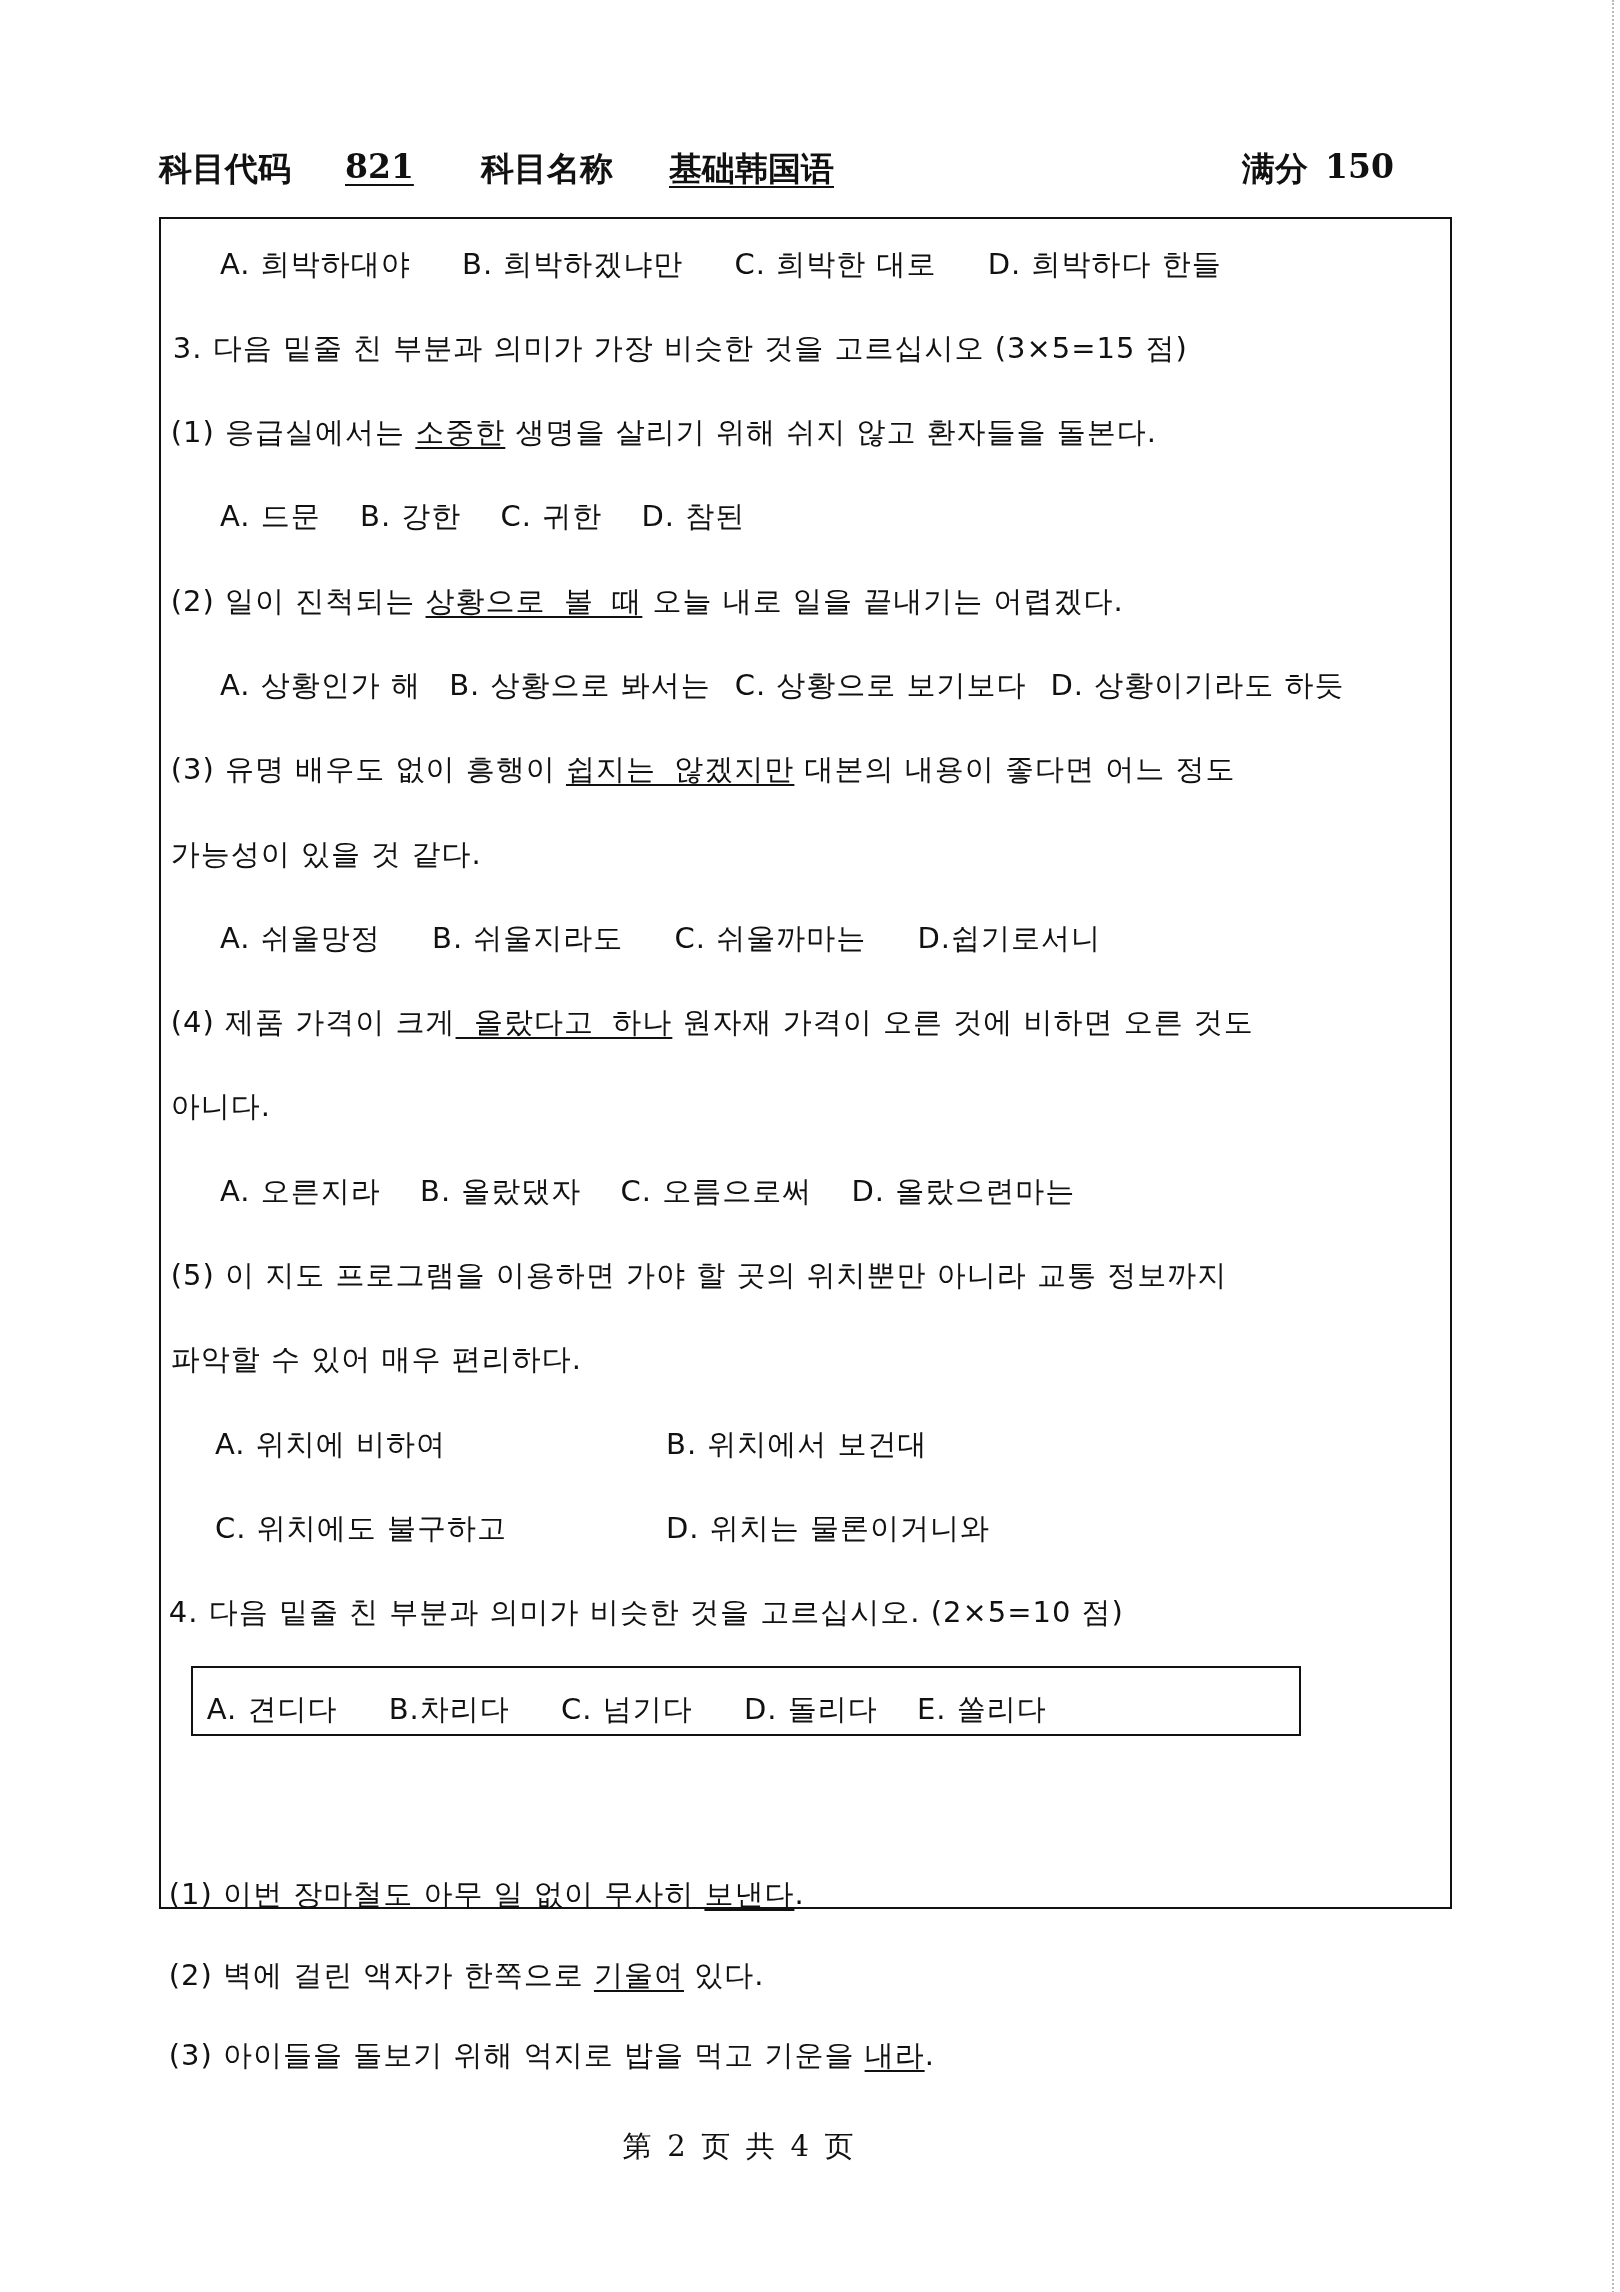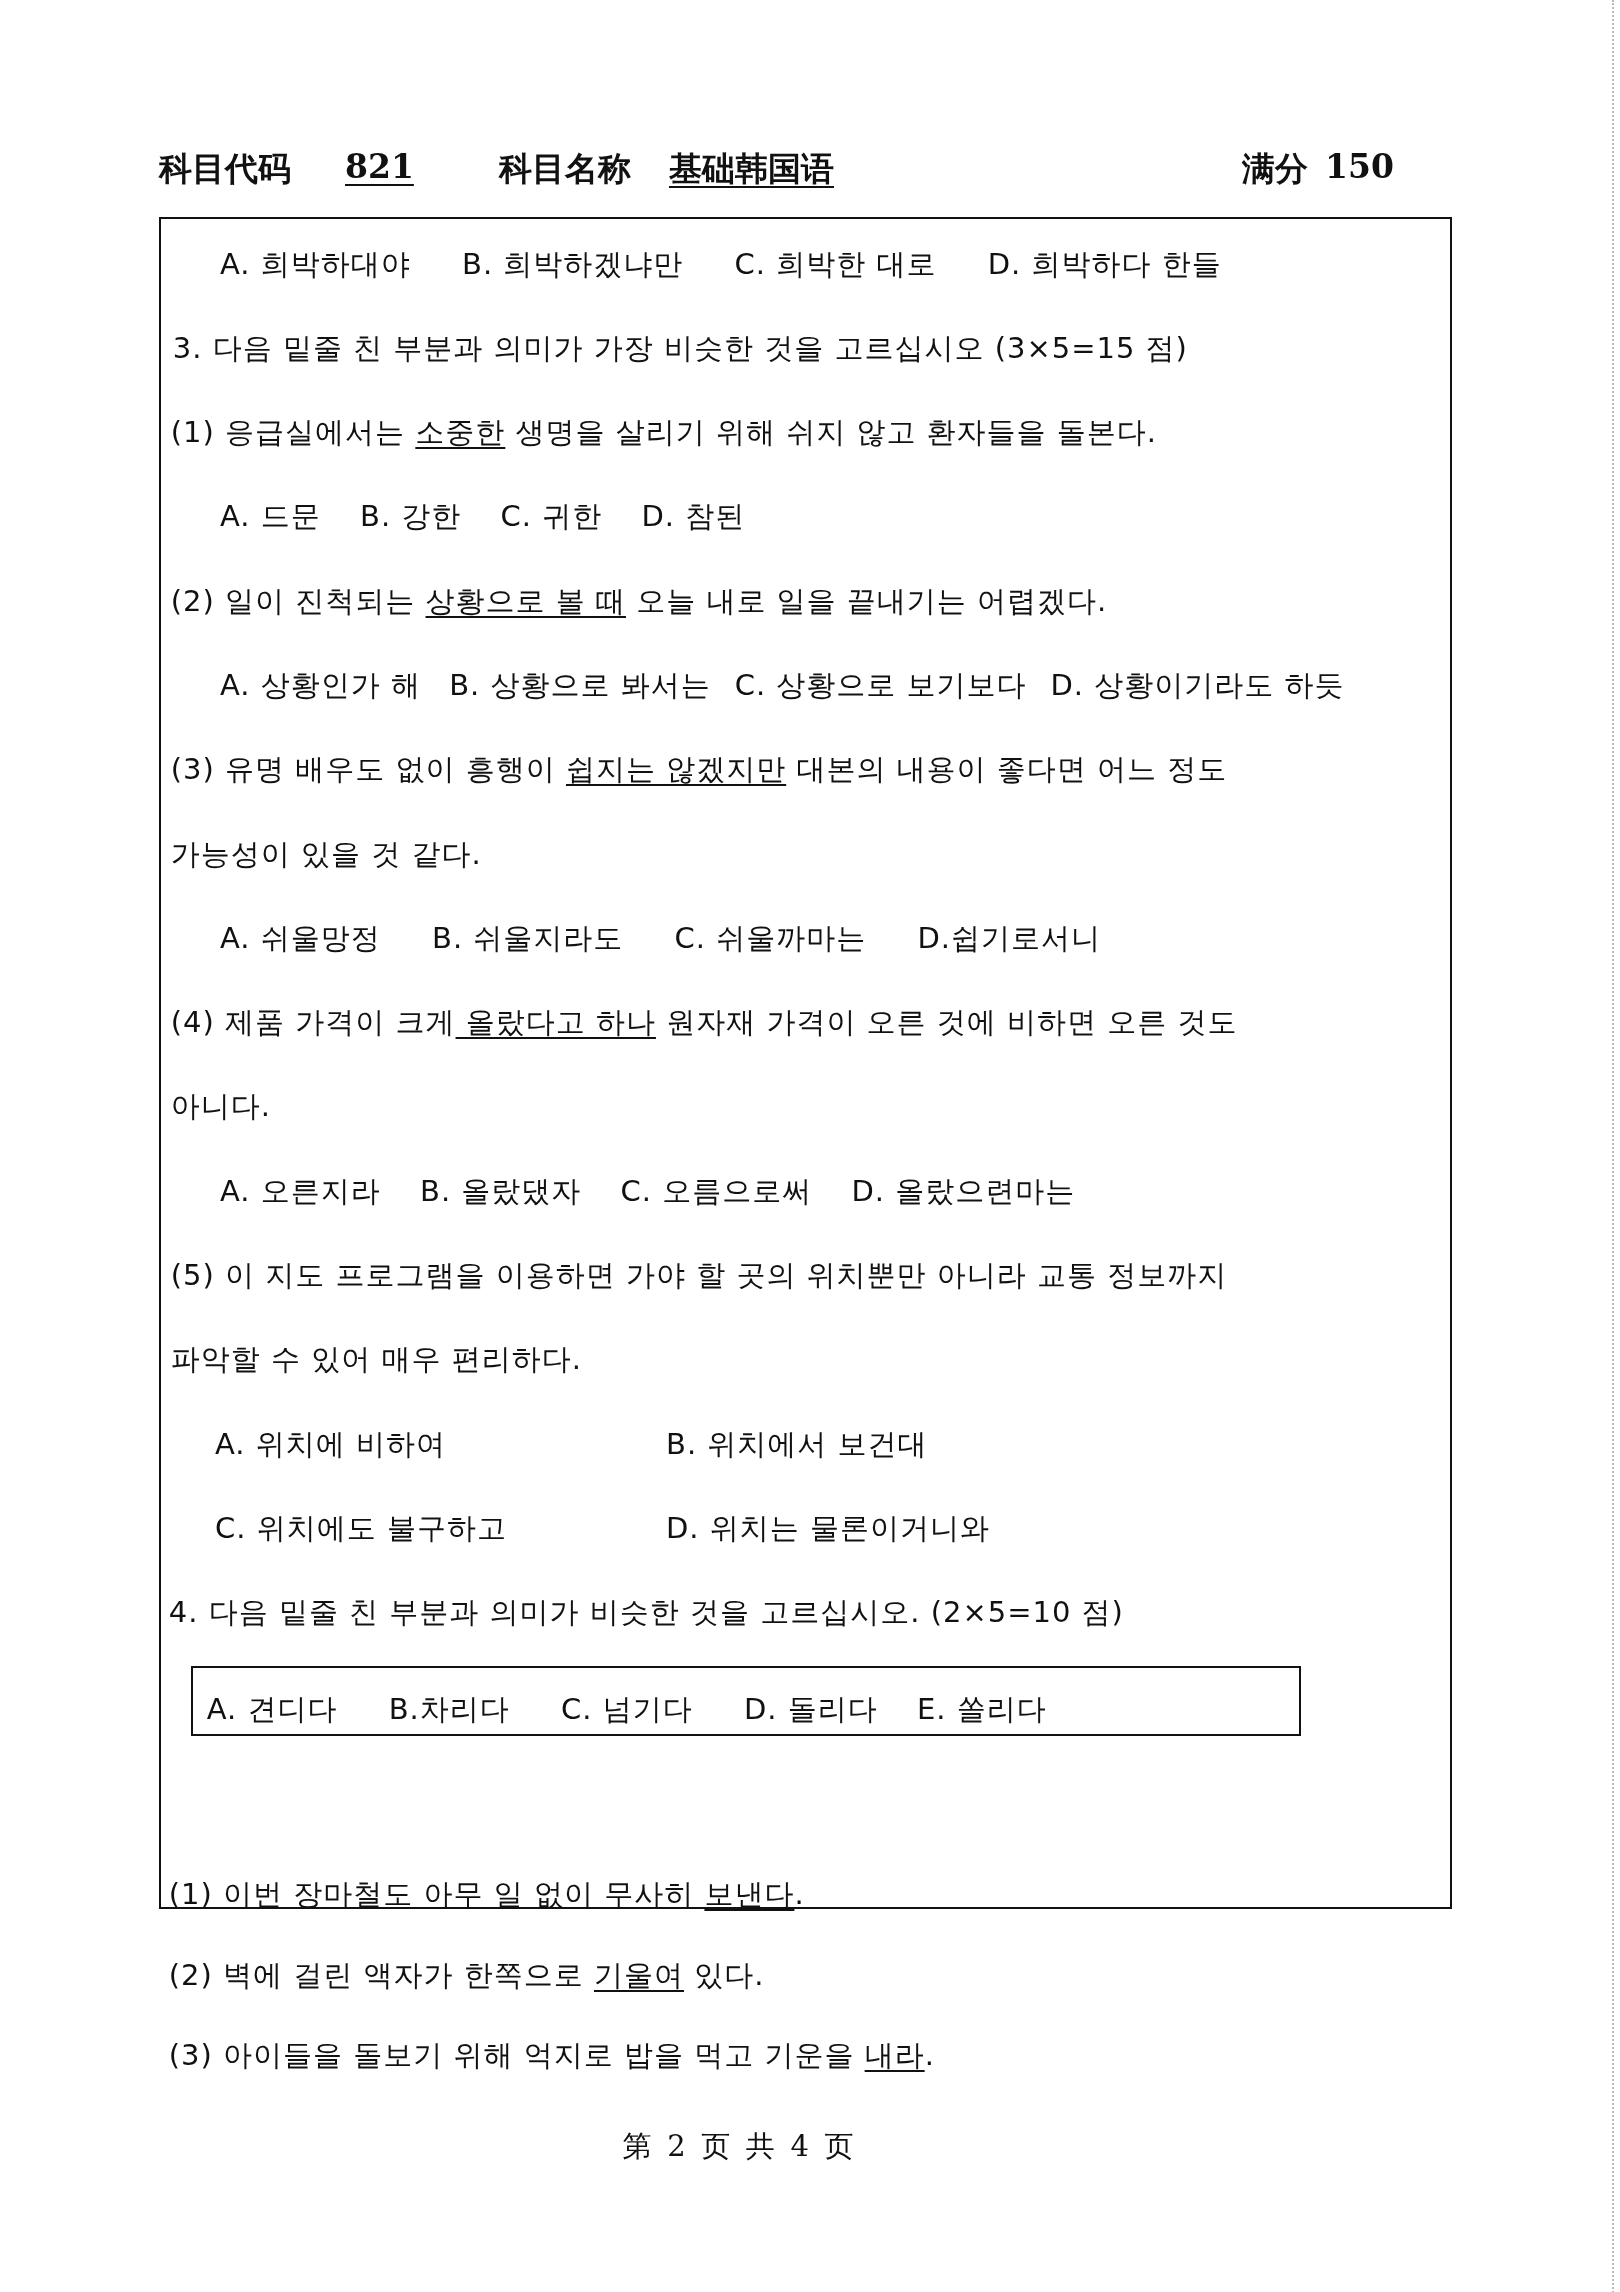--- a/index.html
+++ b/index.html
@@ -10,40 +10,40 @@
     }
     .header { position: absolute; top: 147px; left: 159px; width: 1225px; height: 59px; font-size: 33px; font-weight: bold; }
     .header span { position: absolute; top: 0; white-space: nowrap; }
     .u { text-decoration: underline; text-underline-offset: 5.9px; text-decoration-thickness: 2px; }
     .main-box {
       position: absolute; left: 159px; top: 217px; width: 1293px; height: 1692px;
       border: 2px solid #111; box-sizing: border-box;
     }
     .line { position: absolute; white-space: nowrap; font-size: 29px; font-family: "DejaVu Sans", "Liberation Sans", sans-serif; letter-spacing: 1px; }
     .line.bold { font-weight: normal; }
-    .ul { text-decoration: underline; text-underline-offset: 4.9px; text-decoration-thickness: 2px; }
+    .ul { text-decoration: underline; text-underline-offset: 4.9px; text-decoration-thickness: 2px; font-family: Liberation Mono, monospace; }
     .opt { display: inline-block; margin-right: 41px; }
     .inner-box {
       position: absolute; left: 191px; top: 1666px; width: 1110px; height: 70px;
       border: 2px solid #111; box-sizing: border-box;
     }
     .inner-box .line { top: 21.6px; left: 13.7px; }
     .footer { position: absolute; top: 2127px; left: 0; width: 1476px; text-align: center; font-size: 29px; }
     .footer span { margin: 0 7.8px; }
     .scan-edge { position: absolute; right: 5.9px; top: 0; width: 2px; height: 2293px; border-right: 2px dotted #bbb; }
   </style>
 </head>
 <body>
 
 <div class="scan-edge"></div>
 
 <div class="header">
   <span style="left:0">科目代码</span>
   <span style="left:186px" class="u">821</span>
-  <span style="left:340px">科目名称</span>
+  <span style="left:322px">科目名称</span>
   <span style="left:510px" class="u">基础韩国语</span>
   <span style="left:1083px">满分</span>
   <span style="left:1166px">150</span>
 </div>
 
 <div class="main-box">
 
   <div class="line" style="top:25.5px; left:59px">
     <span class="opt">A. 희박하대야</span>
     <span class="opt">B. 희박하겠냐만</span>

